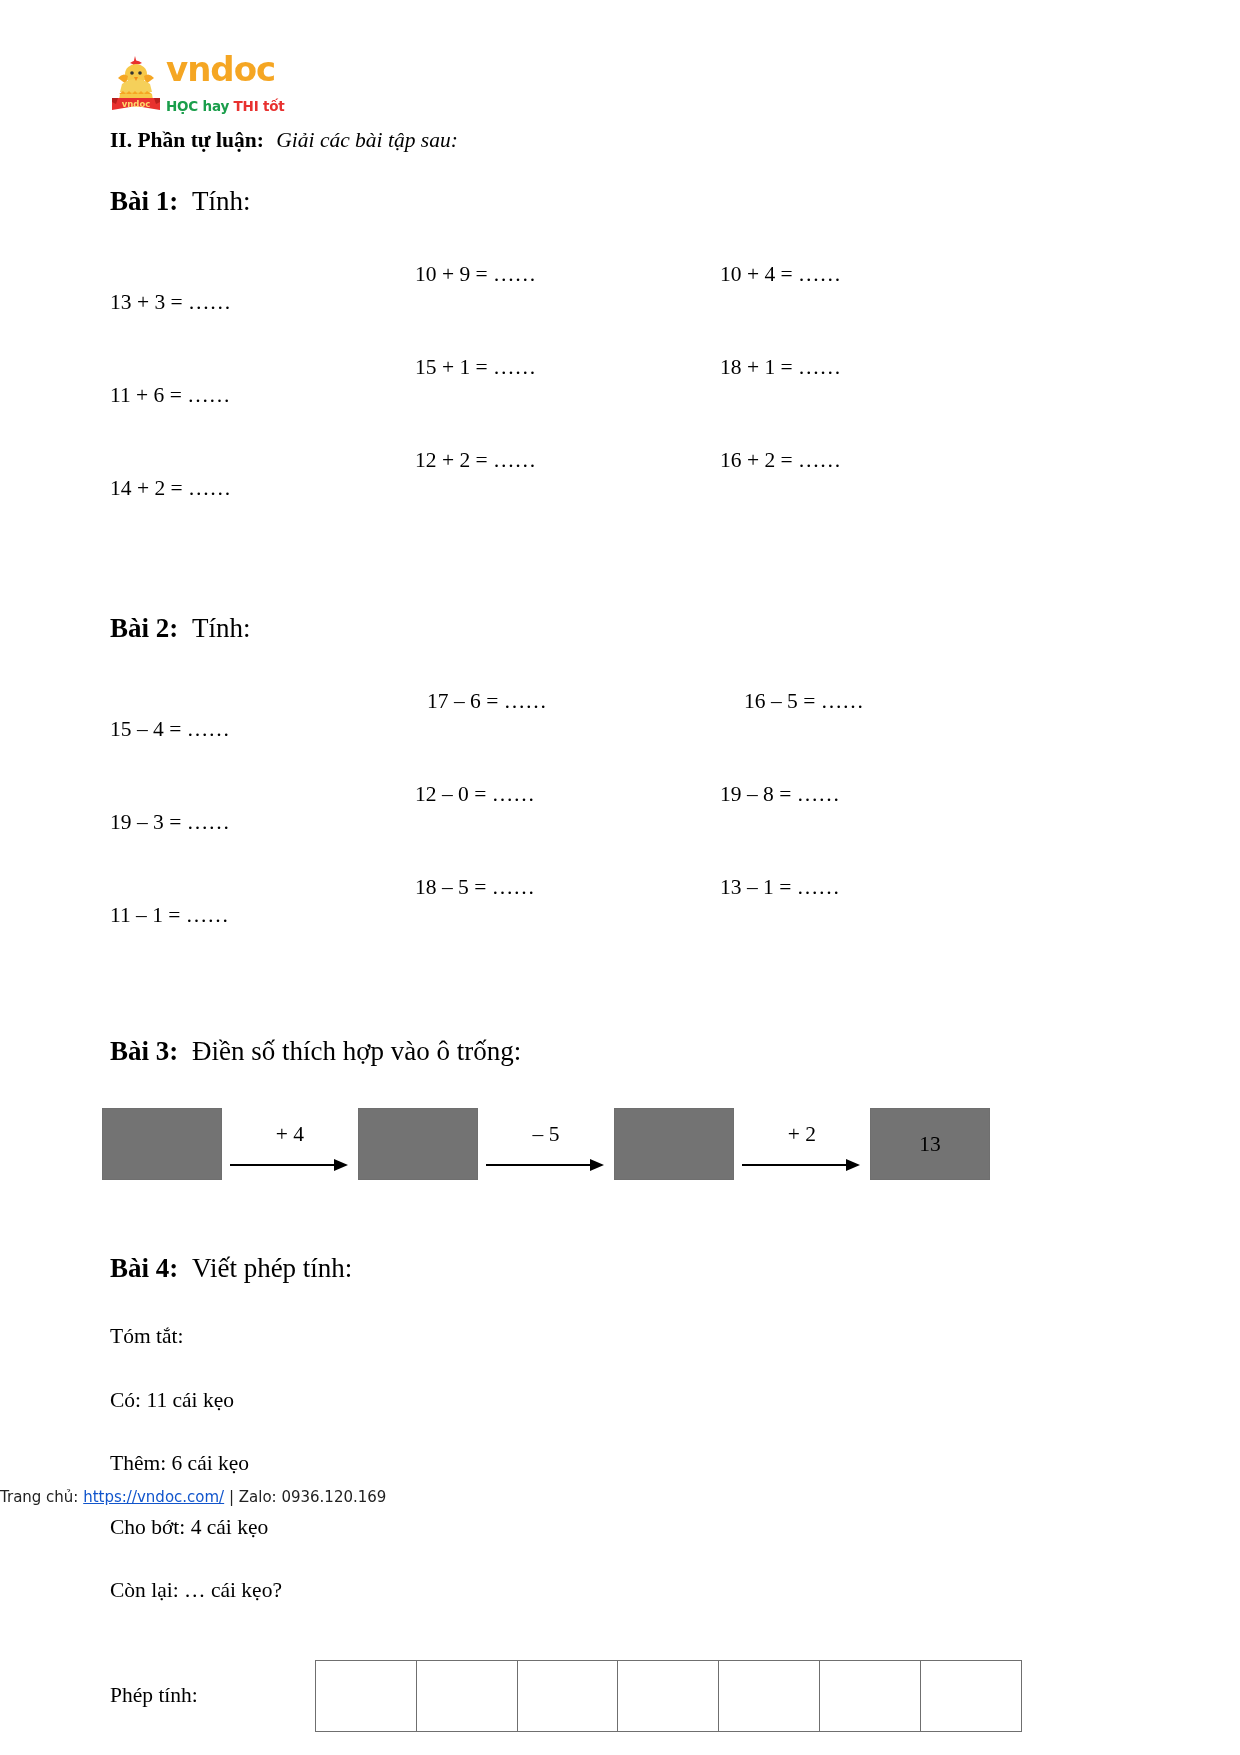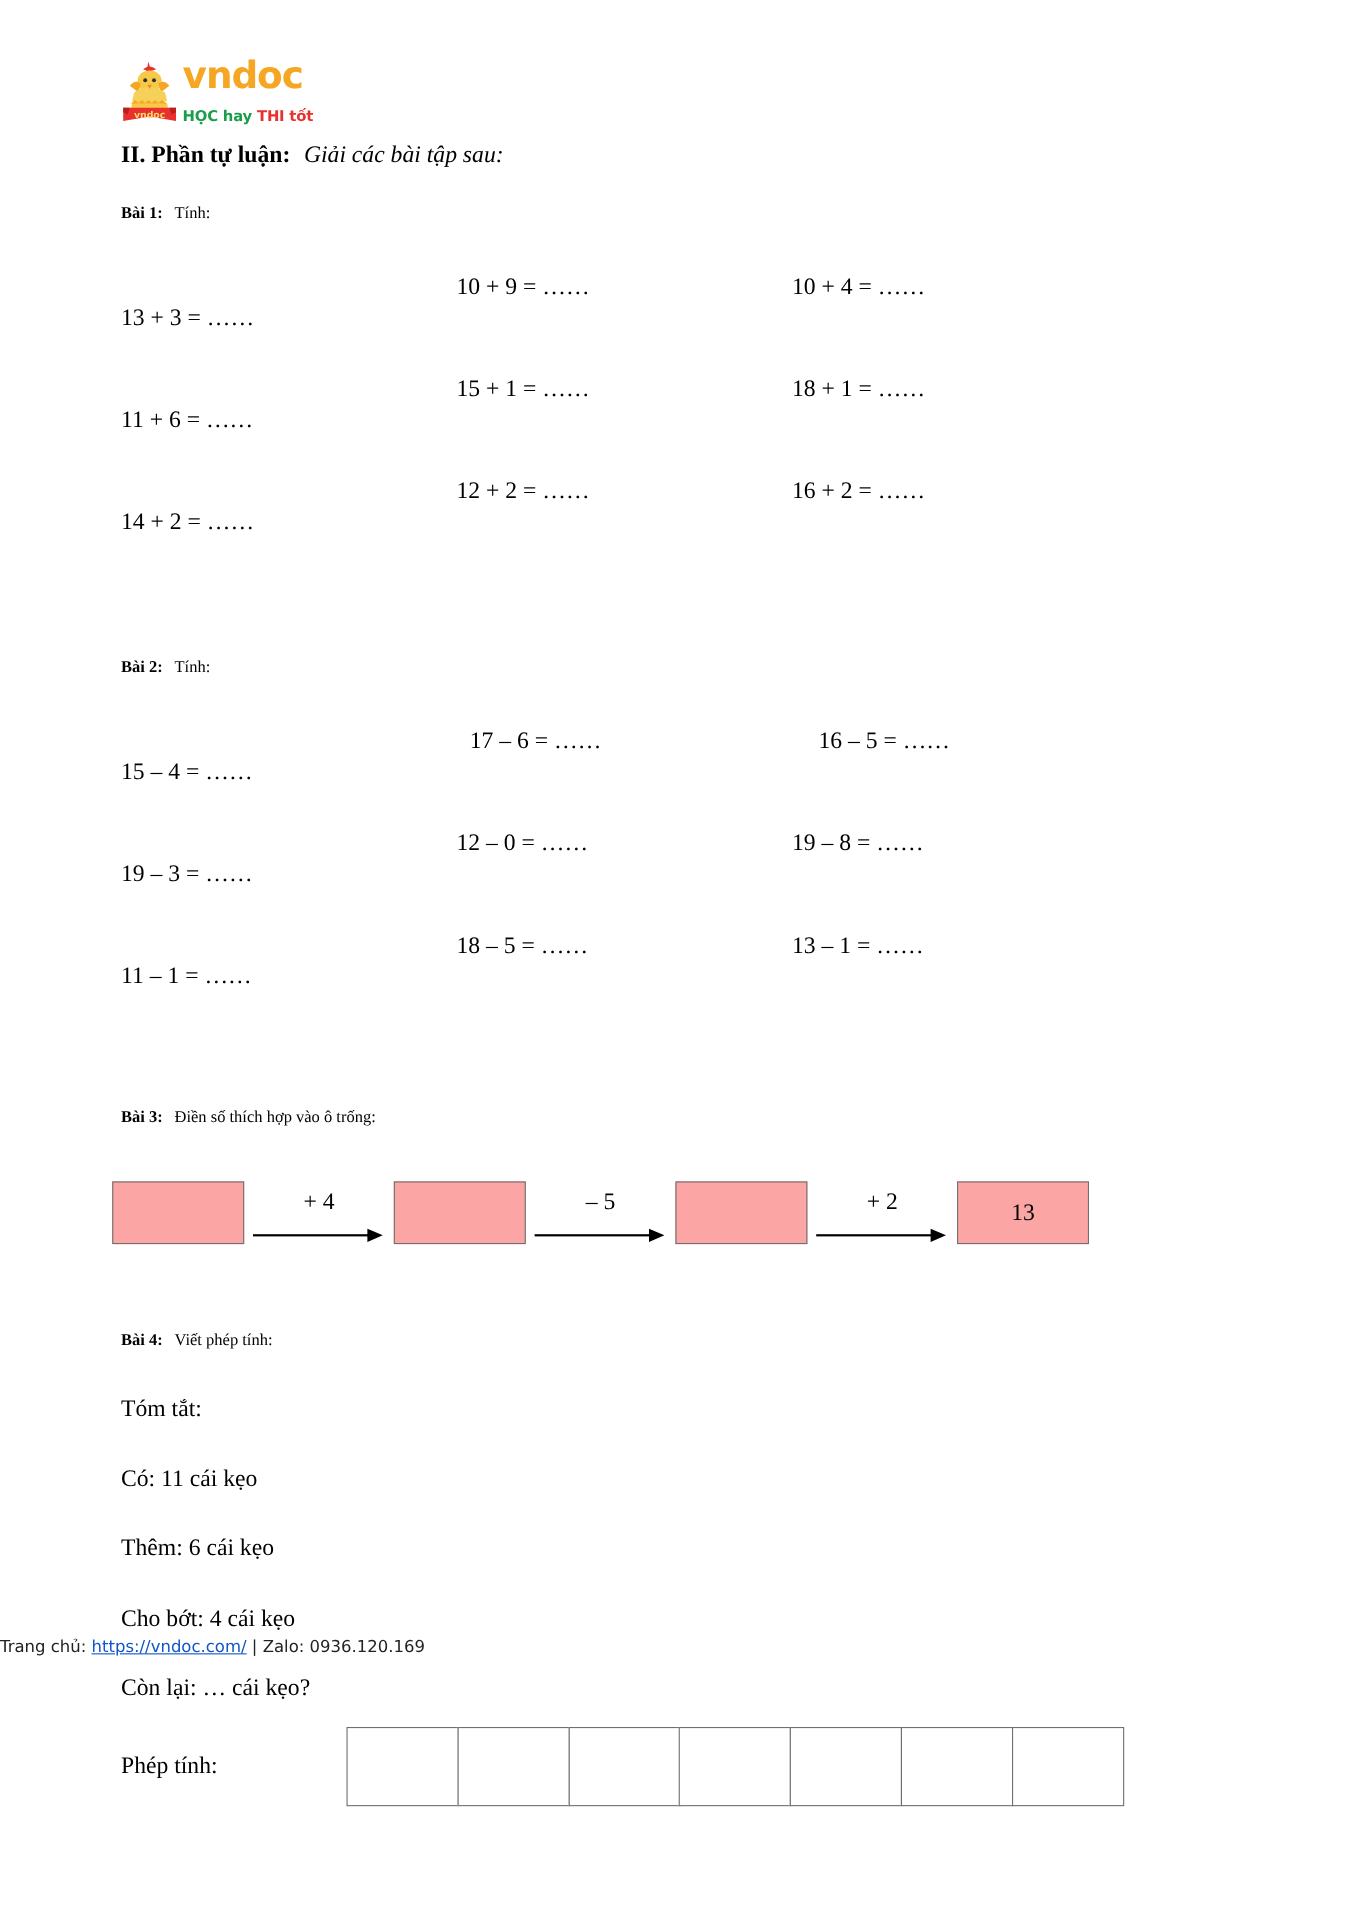--- a/index.html
+++ b/index.html
@@ -50,41 +50,41 @@
 
   
   .content { position:absolute; left:110px; top:128px; width: 1020px; }
 
   .line { font-size: 21.5px; line-height: 1; color:#000; }
 
   .heading-ii { margin: 0 0 0 0; font-size: 21.5px; }
   .heading-ii b { font-weight: 700; }
   .heading-ii i { font-style: italic; }
 
-  .bai-title { font-size: 15px; }
+  .bai-title { font-size: 27px; }
   .bai-title b { font-weight: 700; }
 
   .eq-row { display: flex; width: 980px; }
   .eq-cell { font-size: 21.5px; white-space: nowrap; }
   .eq-c1 { width: 305px; margin-top: 28px; }
   .eq-c2 { width: 305px; }
   .eq-c3 { width: 300px; }
 
   
   .flow {
     position: relative;
     display: flex;
     align-items: center;
     height: 82px;
   }
   .flow-box {
     width: 120px;
-    height: 57px;
+    height: 72px;
     border: 1.3px solid #6f6f6f;
-    background: #fca5a5;
+    background: #737373;
     display: flex;
     align-items: center;
     justify-content: center;
     font-size: 21.5px;
     flex: 0 0 120px;
   }
   .flow-arrow {
     position: relative;
     width: 136px;
     height: 72px;
@@ -261,21 +261,21 @@
 
     <div class="bai-title" style="margin-top:68px; margin-bottom:42px;">
       <b>Bài 4:</b>
       <span style="margin-left:7px;">Viết phép tính:</span>
     </div>
 
     <div class="line" style="margin-bottom:42px;">Tóm tắt:</div>
     <div class="line" style="margin-bottom:42px;">Có: 11 cái kẹo</div>
     <div class="line" style="margin-bottom:42px;">Thêm: 6 cái kẹo</div>
     <div class="line" style="margin-bottom:42px;">Cho bớt: 4 cái kẹo</div>
-    <div class="line" style="margin-bottom:24px;">Còn lại: … cái kẹo?</div>
+    <div class="line" style="margin-bottom:58px;">Còn lại: … cái kẹo?</div>
 
     <div class="phep-row">
       <div class="phep-label">Phép tính:</div>
       <div class="ans-grid">
         <div class="ans-cell"></div>
         <div class="ans-cell"></div>
         <div class="ans-cell"></div>
         <div class="ans-cell"></div>
         <div class="ans-cell"></div>
         <div class="ans-cell"></div>

